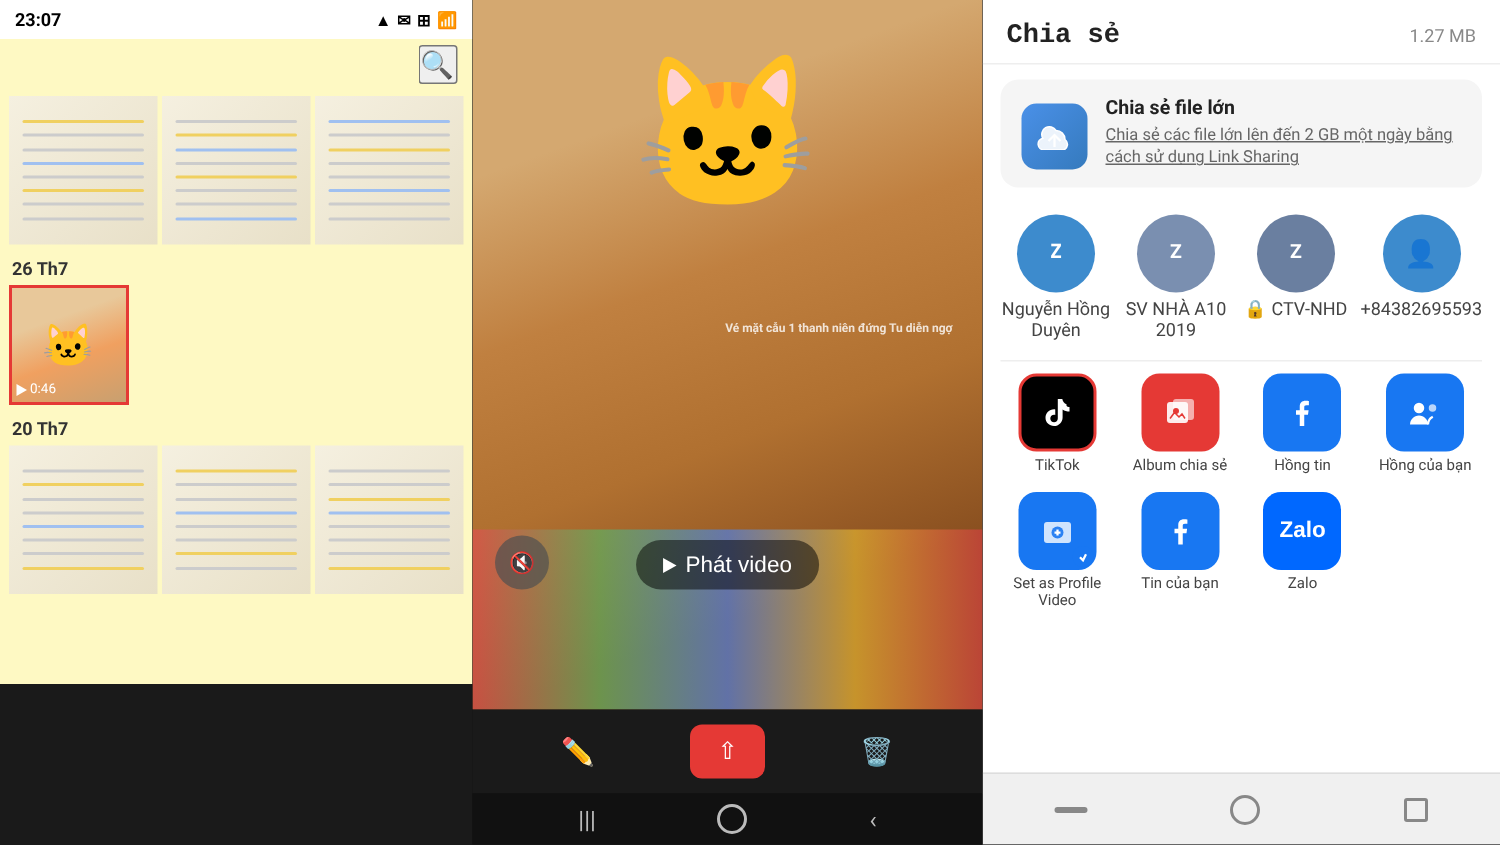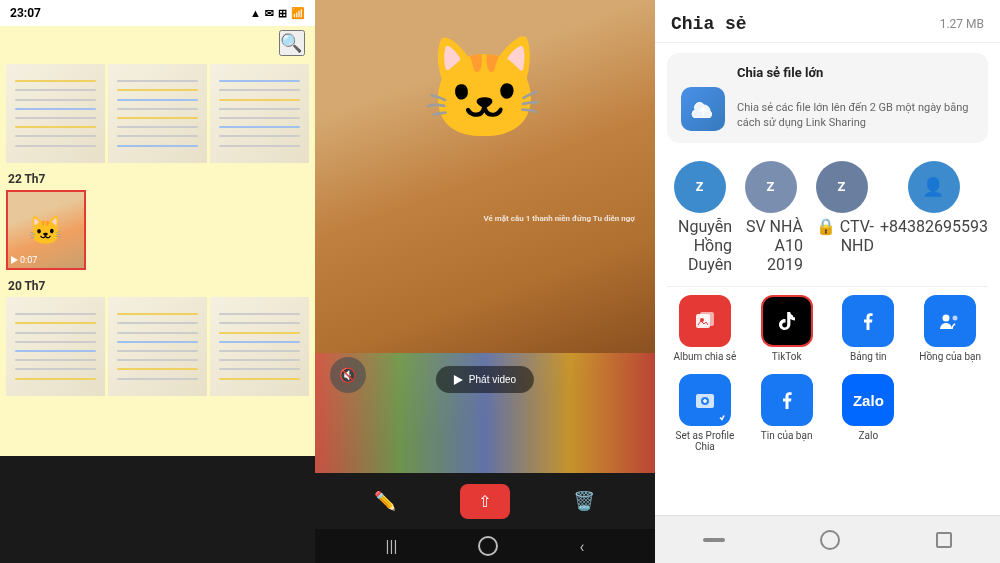--- a/index.html
+++ b/index.html
@@ -175,21 +175,21 @@
     .play-video-btn {
       position: absolute;
       bottom: 80px;
       left: 50%;
       transform: translateX(-50%);
       background: rgba(0,0,0,0.5);
       border: none;
       border-radius: 20px;
       padding: 8px 18px;
       color: #fff;
-      font-size: 10px;
+      font-size: 15px;
       display: flex;
       align-items: center;
       gap: 6px;
       cursor: pointer;
       white-space: nowrap;
     }
     .play-triangle {
       width: 0;
       height: 0;
       border-top: 5px solid transparent;
@@ -294,22 +294,23 @@
       flex-shrink: 0;
     }
     .share-file-info .title {
       font-weight: bold;
       font-size: 13px;
       color: #222;
     }
     .share-file-info .desc {
       font-size: 11px;
       color: #666;
-      margin-top: 20px;
+      margin-top: 2px;
       line-height: 1.4;
+      text-decoration: underline;
     }
     .contacts-grid {
       display: grid;
       grid-template-columns: repeat(4, 1fr);
       gap: 6px;
       padding: 8px 12px;
     }
     .contact-item {
       display: flex;
       flex-direction: column;
@@ -321,23 +322,23 @@
       width: 52px;
       height: 52px;
       border-radius: 50%;
       display: flex;
       align-items: center;
       justify-content: center;
       font-size: 22px;
       color: white;
     }
     .contact-label {
-      font-size: 16px;
+      font-size: 12px;
       color: #444;
-      text-align: right;
+      text-align: center;
       line-height: 1.2;
     }
     .apps-grid {
       display: grid;
       grid-template-columns: repeat(4, 1fr);
       gap: 6px;
       padding: 4px 12px 8px 12px;
     }
     .app-item {
       display: flex;
@@ -448,28 +449,28 @@
           <div class="book-line yellow"></div>
             <div class="book-line"></div>
           <div class="book-line"></div>
             <div class="book-line blue"></div>
           <div class="book-line"></div>
             <div class="book-line"></div>
         </div>
       </div>
     </div>
 
-    <div class="date-label">22 Th7</div>
+    <div class="date-label">26 Th7</div>
 
     <div class="gallery-row">
       <div class="gallery-thumb video-thumb selected-thumb" style="background: linear-gradient(135deg, #c8905a 0%, #a06830 40%, #804820 70%, #3a2010 100%); height: 80px;">
         <div class="cat-thumb-small" style="height:100%; display:flex; align-items:center; justify-content:center; font-size:28px;">🐱</div>
         <div class="video-badge">
           <span class="play-icon-small"></span>
-          <span>0:07</span>
+          <span>0:46</span>
         </div>
       </div>
     </div>
 
     <div class="date-label">20 Th7</div>
 
     <div class="gallery-row">
       <div class="gallery-thumb thumb-book">
         <div class="thumb-book-lines">
           <div class="book-line"></div>
@@ -600,47 +601,47 @@
       </div>
       <span class="contact-label">+84382695593</span>
     </div>
   </div>
 
   <div class="section-divider"></div>
 
   <div class="apps-grid">
 
     <div class="app-item">
+      <div class="app-icon selected-app" style="background: #000;">
+        <svg width="28" height="28" viewBox="0 0 28 28" fill="none">
+          <path d="M20 8.5c-1.5-0.5-2.5-1.8-2.8-3.5h-3v13c0 1.4-1.1 2.5-2.5 2.5s-2.5-1.1-2.5-2.5 1.1-2.5 2.5-2.5c0.3 0 0.5 0 0.8 0.1V12c-0.3 0-0.5-0.1-0.8-0.1C8.5 11.9 6 14.4 6 17.5S8.5 23 11.7 23s5.7-2.5 5.7-5.7V12c1.3 0.9 2.8 1.4 4.6 1.4v-3c-0.8 0-1.5-0.2-2-0.9z" fill="white"></path>
+        </svg>
+      </div>
+      <span class="app-label">TikTok</span>
+    </div>
+
+    <div class="app-item">
       <div class="app-icon" style="background: #e53935;">
         <svg width="26" height="26" viewBox="0 0 26 26" fill="white">
           <rect x="4" y="6" width="14" height="14" rx="2" fill="white" opacity="0.9"></rect>
           <rect x="8" y="4" width="14" height="14" rx="2" fill="white" opacity="0.6"></rect>
           <circle cx="10" cy="12" r="2" fill="#e53935"></circle>
           <path d="M6 17 l3-4 3 3 2-2 2 3" stroke="#e53935" stroke-width="1" fill="none"></path>
         </svg>
       </div>
       <span class="app-label">Album chia sẻ</span>
     </div>
 
     <div class="app-item">
-      <div class="app-icon selected-app" style="background: #000;">
-        <svg width="28" height="28" viewBox="0 0 28 28" fill="none">
-          <path d="M20 8.5c-1.5-0.5-2.5-1.8-2.8-3.5h-3v13c0 1.4-1.1 2.5-2.5 2.5s-2.5-1.1-2.5-2.5 1.1-2.5 2.5-2.5c0.3 0 0.5 0 0.8 0.1V12c-0.3 0-0.5-0.1-0.8-0.1C8.5 11.9 6 14.4 6 17.5S8.5 23 11.7 23s5.7-2.5 5.7-5.7V12c1.3 0.9 2.8 1.4 4.6 1.4v-3c-0.8 0-1.5-0.2-2-0.9z" fill="white"></path>
-        </svg>
-      </div>
-      <span class="app-label">TikTok</span>
-    </div>
-
-    <div class="app-item">
       <div class="app-icon" style="background: #1877f2;">
         <svg width="28" height="28" viewBox="0 0 28 28" fill="white">
           <path d="M15.5 23V15.5h2.5l0.4-3H15.5v-1.9c0-0.9 0.2-1.5 1.5-1.5h1.6V6.3c-0.3 0-1.2-0.1-2.3-0.1-2.3 0-3.8 1.4-3.8 3.9V12.5h-2.5v3h2.5V23h3z"></path>
         </svg>
       </div>
-      <span class="app-label">Bảng tin</span>
+      <span class="app-label">Hồng tin</span>
     </div>
 
     <div class="app-item">
       <div class="app-icon" style="background: #1877f2;">
         <svg width="28" height="28" viewBox="0 0 28 28" fill="white">
           <circle cx="10" cy="11" r="3.5" fill="white"></circle>
           <path d="M4 22c0-3.3 2.7-6 6-6s6 2.7 6 6" fill="white"></path>
           <circle cx="19" cy="11" r="2.5" fill="rgba(255,255,255,0.7)"></circle>
           <path d="M16 22c0-2.2 1.3-4.2 3.2-5.2" stroke="white" stroke-width="1.5" fill="none"></path>
         </svg>
@@ -657,21 +658,21 @@
           <rect x="5" y="8" width="18" height="14" rx="2" fill="white" opacity="0.8"></rect>
           <circle cx="14" cy="15" r="4" fill="rgba(24,119,242,0.9)"></circle>
           <path d="M12 15 l4 0 M14 13 l0 4" stroke="white" stroke-width="1.5"></path>
         </svg>
         <span style="position:absolute; bottom:2px; right:2px; background:#1877f2; border-radius:50%; width:14px; height:14px; display:flex; align-items:center; justify-content:center;">
           <svg width="8" height="8" viewBox="0 0 8 8" fill="white">
               <path d="M2 4.5 L4 6.5 L6 2.5" stroke="white" stroke-width="1.5" fill="none"></path>
             </svg>
         </span>
       </div>
-      <span class="app-label">Set as Profile Chia</span>
+      <span class="app-label">Set as Profile Video</span>
     </div>
 
     <div class="app-item">
       <div class="app-icon" style="background: #1877f2;">
         <svg width="28" height="28" viewBox="0 0 28 28" fill="white">
           <path d="M15.5 23V15.5h2.5l0.4-3H15.5v-1.9c0-0.9 0.2-1.5 1.5-1.5h1.6V6.3c-0.3 0-1.2-0.1-2.3-0.1-2.3 0-3.8 1.4-3.8 3.9V12.5h-2.5v3h2.5V23h3z"></path>
         </svg>
       </div>
       <span class="app-label">Tin của bạn</span>
     </div>

